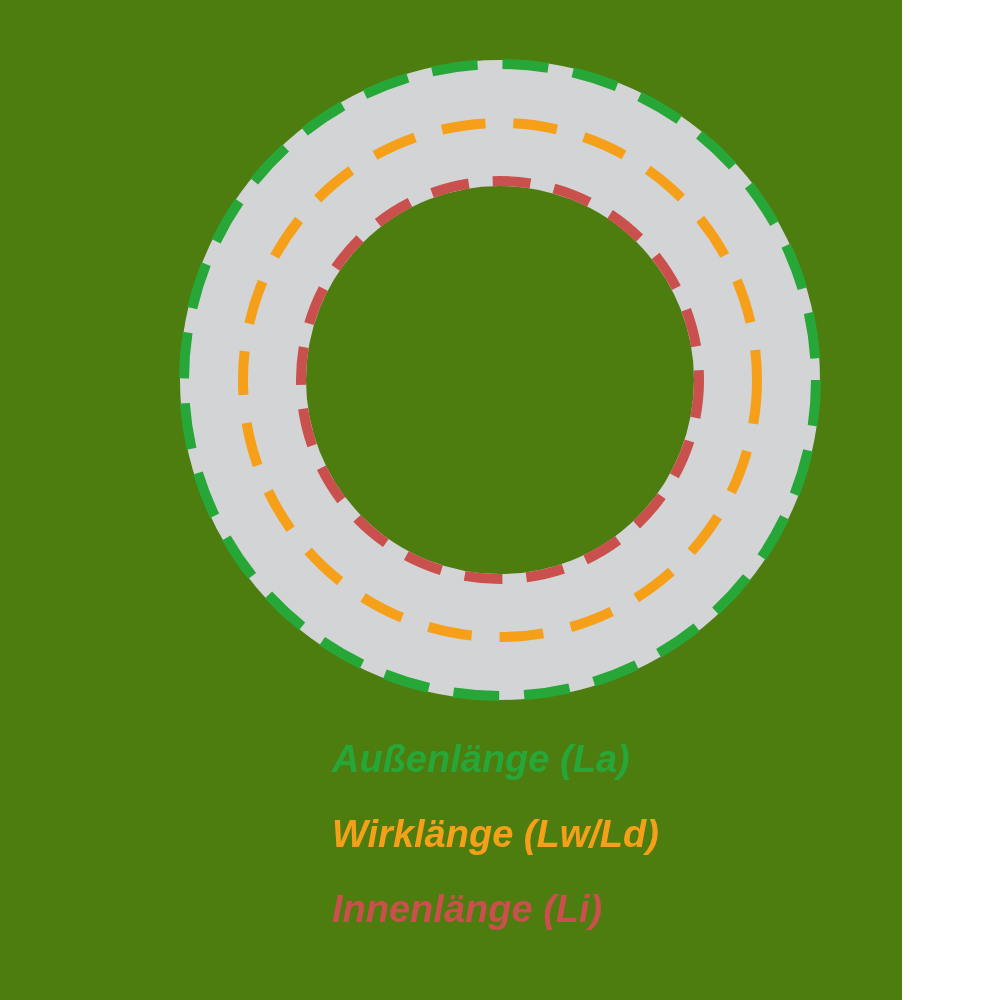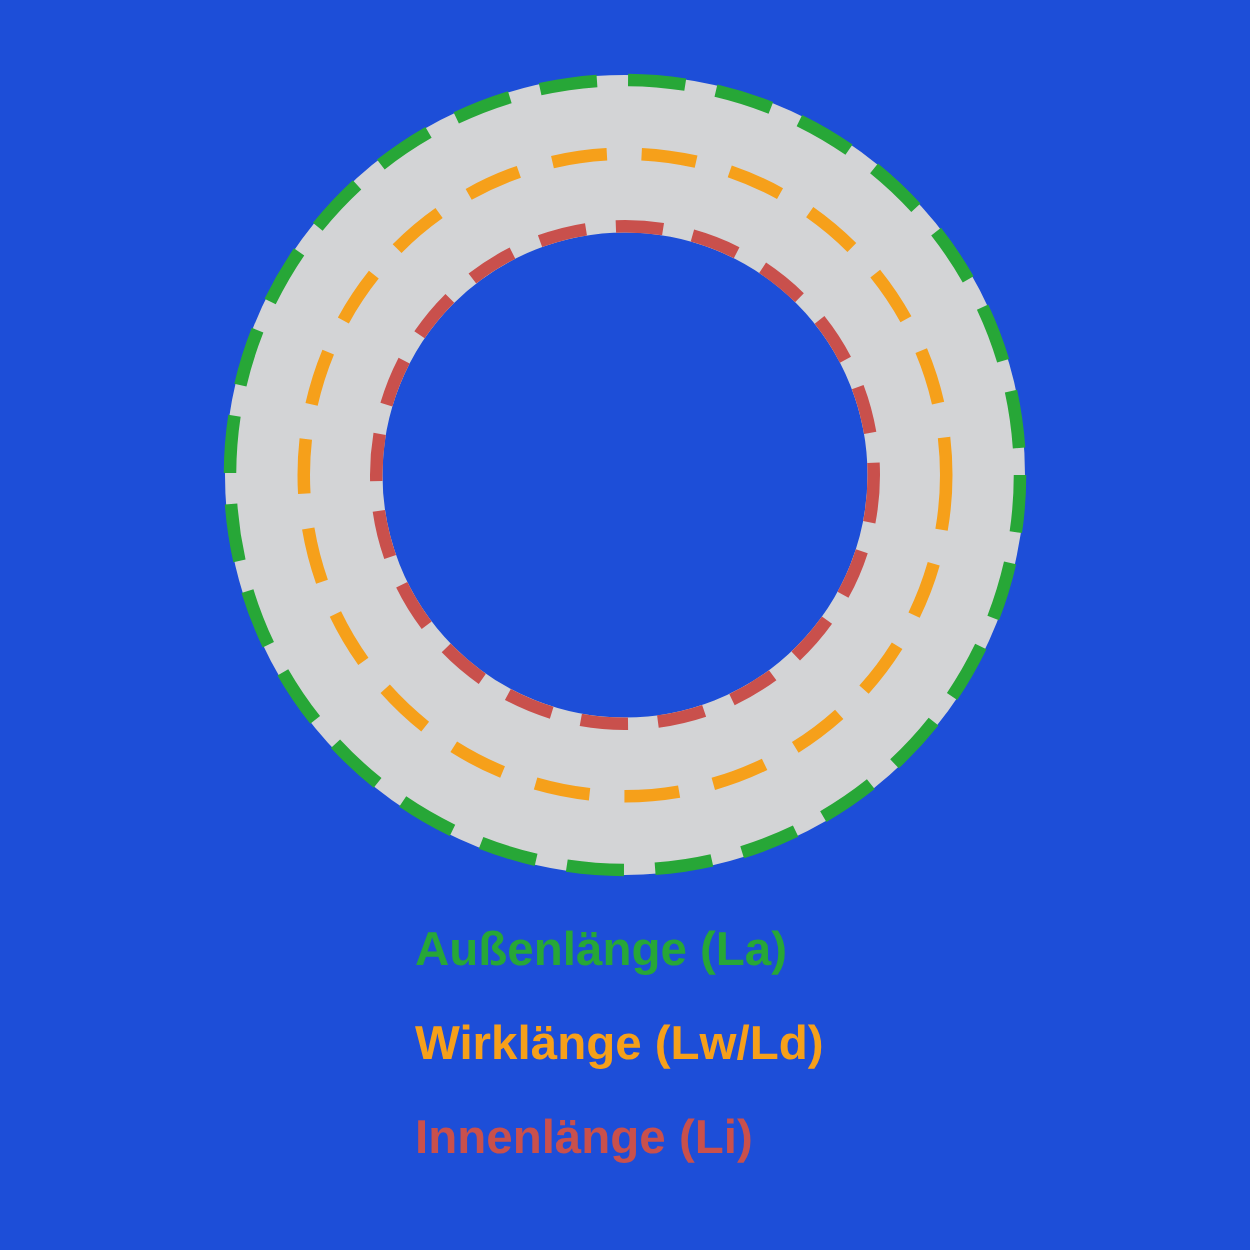--- a/index.html
+++ b/index.html
@@ -8,23 +8,24 @@
     }
     body {
       width: 1000px;
       height: 1000px;
       background: #ffffff;
       font-family: "Liberation Sans", "DejaVu Sans", sans-serif;
       overflow: hidden;
     }
     .stage {
       position: relative;
-      width: 1000px;
+      width: 902px;
       height: 1000px;
-      background: #1d4ed8;
+      background: #4d7c0f;
+      font-style: italic;
     }
     svg {
       display: block;
     }
     svg text {
       font-family: "Liberation Sans", "DejaVu Sans", sans-serif;
       font-weight: 700;
       font-size: 38px;
     }
   </style>

